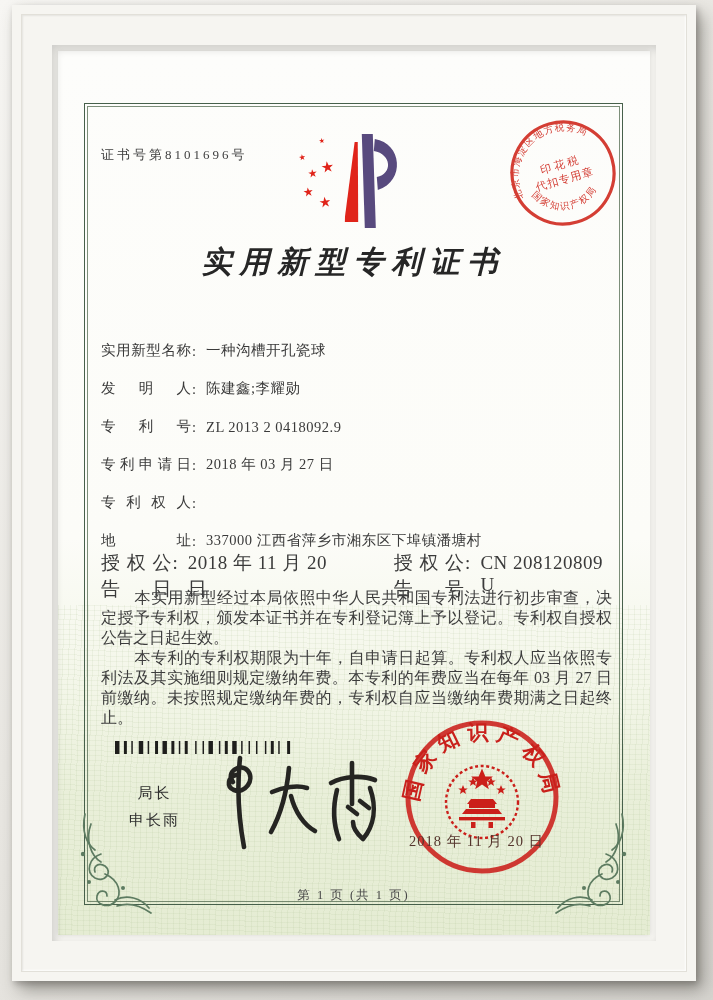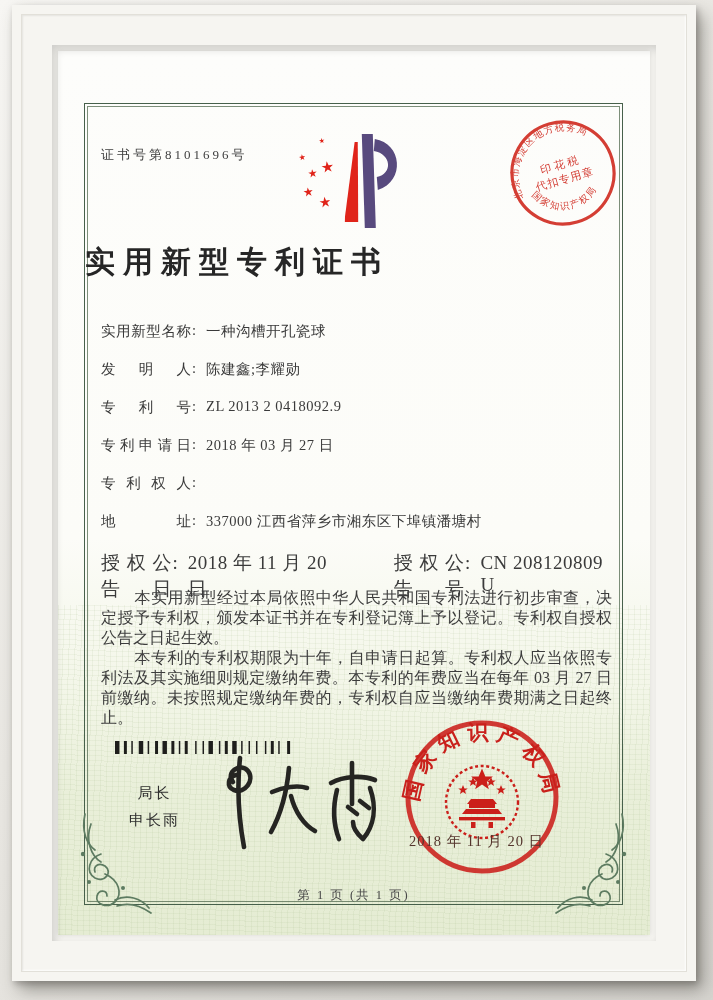--- a/index.html
+++ b/index.html
@@ -55,25 +55,25 @@
   .logo .s3{left:22px;top:30px;font-size:15px;}
   .logo .s4{left:4px;top:56px;font-size:12px;}
   .logo .s5{left:20px;top:66px;font-size:14px;}
   .logo .s6{left:20px;top:8px;font-size:7px;}
   .wedge{position:absolute;left:46px;top:12px;width:14px;height:80px;background:#e0241a;
     clip-path:polygon(74% 0,96% 0,100% 100%,0 100%);}
   .pshape{position:absolute;left:61px;top:4px;}
   
   .tax-stamp{position:absolute;top:12px;right:2px;width:114px;height:114px;transform:rotate(-16deg);opacity:.93;}
   
-  .title{position:absolute;top:138px;left:0;right:0;text-align:left;
-    font-size:30px;font-weight:700;letter-spacing:8px;color:#262626;}
+  .title{position:absolute;top:138px;left:0;right:0;text-align:center;
+    font-size:30px;font-weight:700;letter-spacing:8px;color:#262626;font-style:italic;}
   
   .content{position:absolute;top:218px;left:16px;right:10px;color:#3a3a3a;}
-  .fieldrow{display:flex;align-items:flex-start;height:38px;font-size:14.5px;}
+  .fieldrow{display:flex;align-items:flex-end;height:38px;font-size:14.5px;}
   .lbl{display:inline-block;width:90px;text-align:justify;text-align-last:justify;}
   .col{margin:0 10px 0 1px;}
   .val{letter-spacing:.5px;}
   .grantrow{display:flex;height:38px;font-size:19px;align-items:baseline;}
   .grantrow .pair{display:flex;align-items:baseline;}
   .grantrow .pair.right{margin-left:54px;}
   .lbl.g{width:76px;}
   
   .paras{margin-top:0;font-size:16px;line-height:20px;color:#3d3d3d;text-align:justify;}
   .paras p{margin:0;text-indent:2.1em;}

